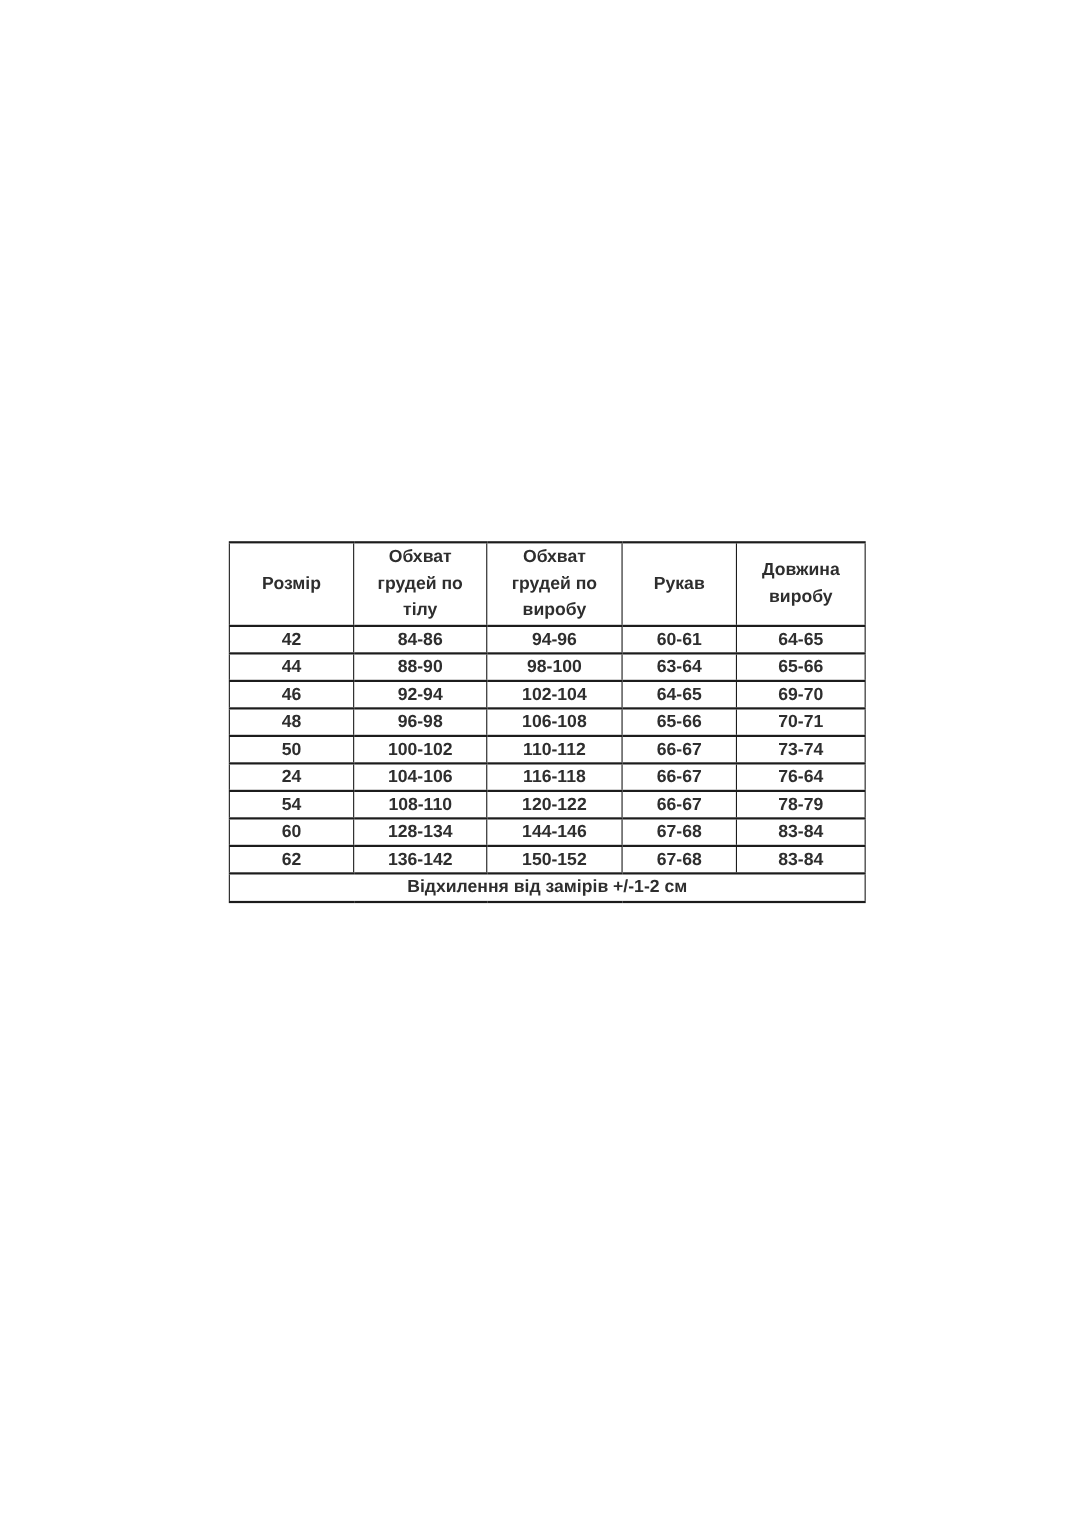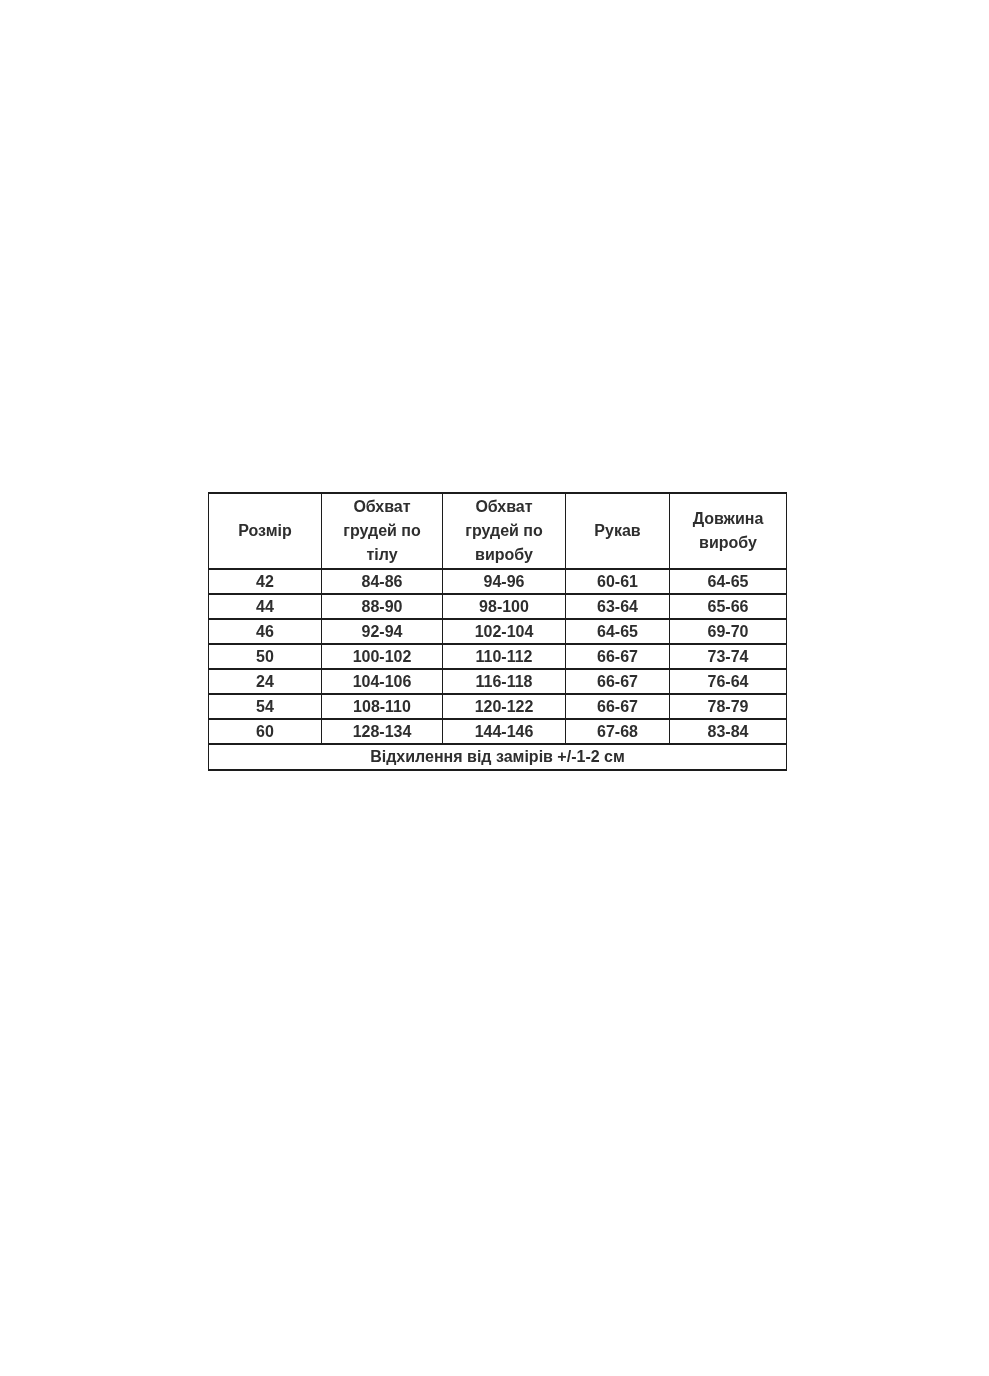--- a/index.html
+++ b/index.html
@@ -90,20 +90,27 @@
           <td>65-66</td>
         </tr>
         <tr>
           <td>46</td>
           <td>92-94</td>
           <td>102-104</td>
           <td>64-65</td>
           <td>69-70</td>
         </tr>
         <tr>
+          <td>48</td>
+          <td>96-98</td>
+          <td>106-108</td>
+          <td>65-66</td>
+          <td>70-71</td>
+        </tr>
+        <tr>
           <td>50</td>
           <td>100-102</td>
           <td>110-112</td>
           <td>66-67</td>
           <td>73-74</td>
         </tr>
         <tr>
           <td>24</td>
           <td>104-106</td>
           <td>116-118</td>
@@ -117,20 +124,27 @@
           <td>66-67</td>
           <td>78-79</td>
         </tr>
         <tr>
           <td>60</td>
           <td>128-134</td>
           <td>144-146</td>
           <td>67-68</td>
           <td>83-84</td>
         </tr>
+        <tr>
+          <td>62</td>
+          <td>136-142</td>
+          <td>150-152</td>
+          <td>67-68</td>
+          <td>83-84</td>
+        </tr>
       </tbody>
     <tfoot>
       <tr>
         <td colspan="5">Відхилення від замірів +/-1-2 см</td>
       </tr>
     </tfoot>
   </table>
 </div>
 
 </body></html>

